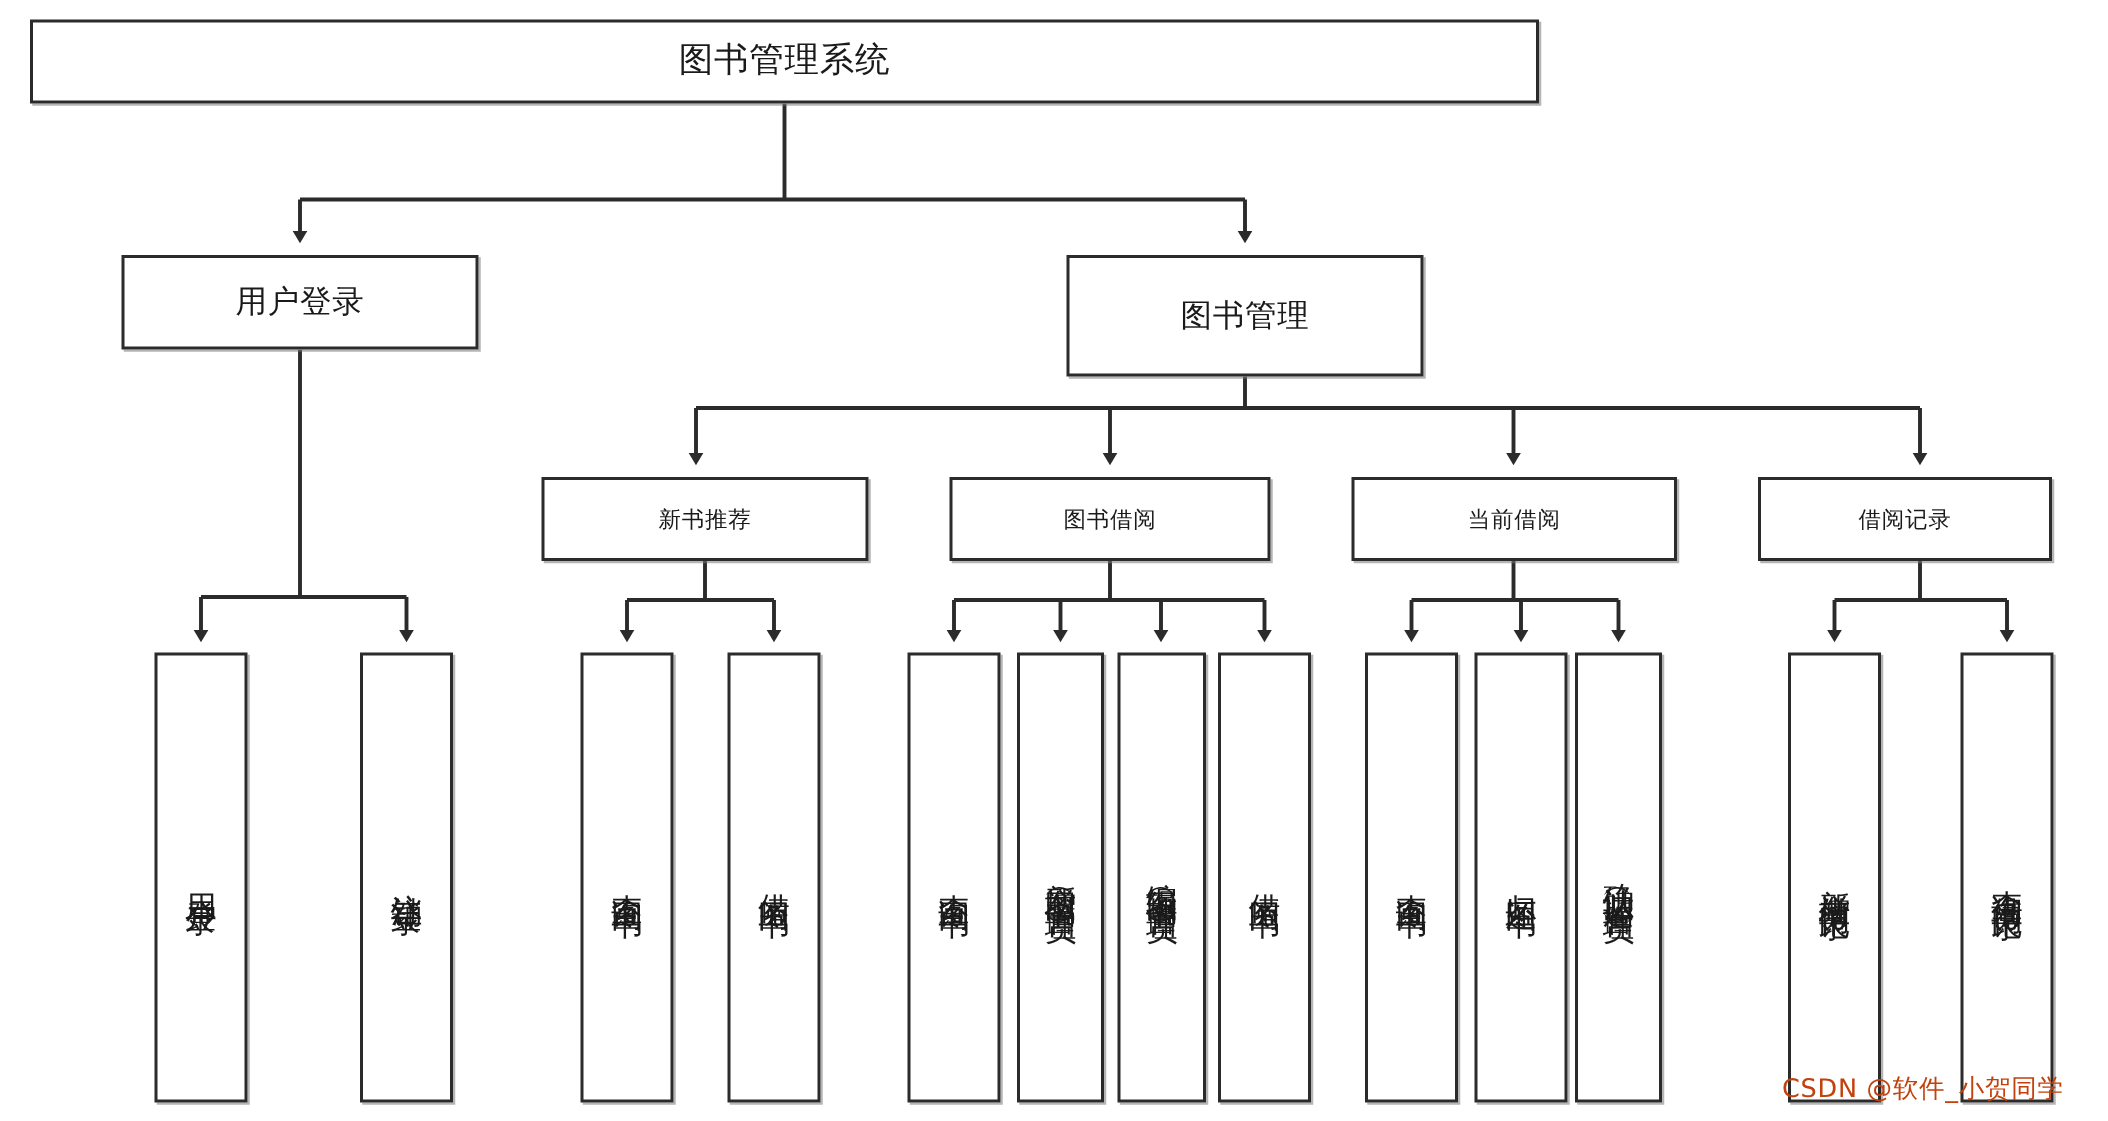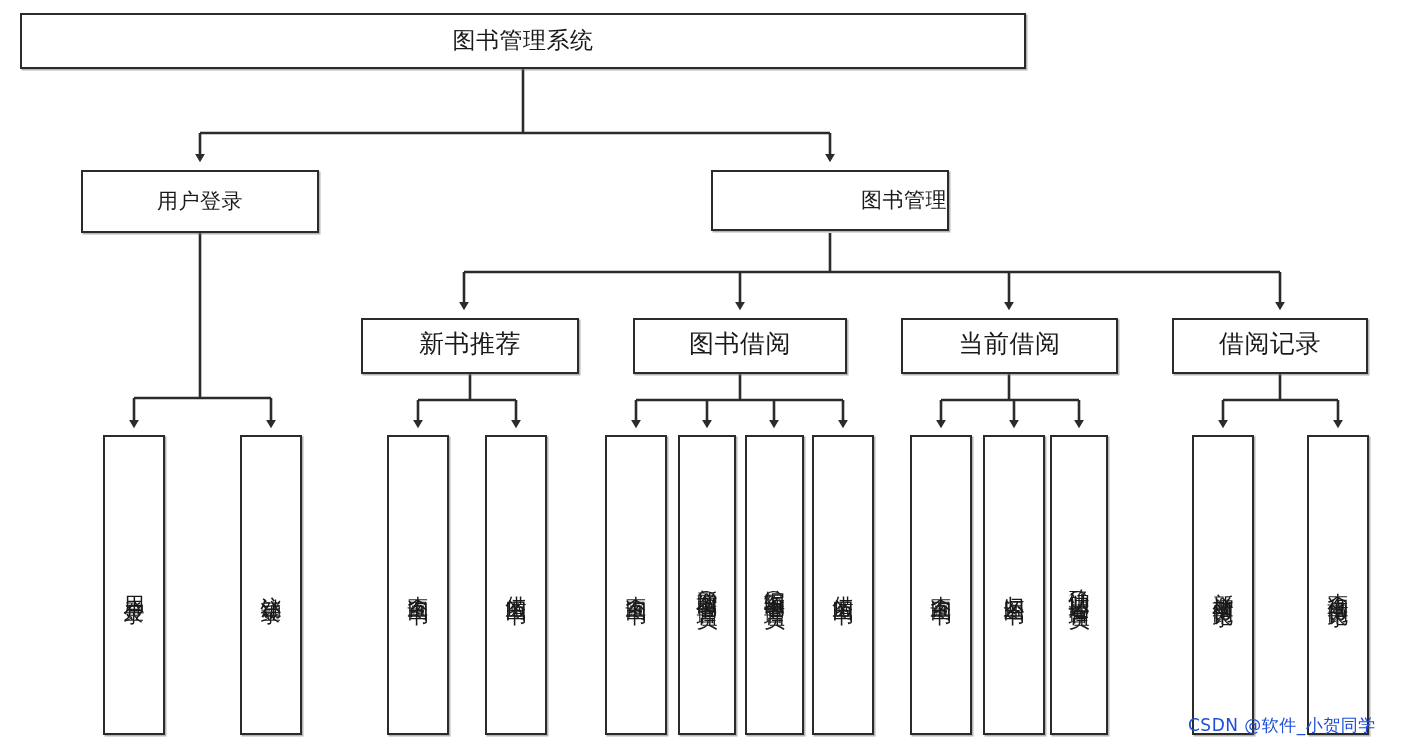--- a/index.html
+++ b/index.html
@@ -42,36 +42,35 @@
     line-height: 1.12;
     letter-spacing: 0.5px;
   }
   .node.root {
     font-size: 23px;
   }
   .node.lvl1 {
     font-size: 21px;
   }
   .node.lvl2 {
-    font-size: 25px;
-    font-family: Liberation Mono, monospace;
+    font-size: 15px;
   }
   .node.leaf {
     font-size: 21px;
   }
   .node.leaf .lbl {
     writing-mode: vertical-rl;
     text-orientation: upright;
     letter-spacing: 3px;
     line-height: 1.05;
     white-space: nowrap;
   }
   .watermark {
     position: absolute;
-    color: #1d4ed8;
+    color: #c2410c;
     font-size: 17px;
     letter-spacing: 0.5px;
     white-space: nowrap;
     font-family: "DejaVu Sans", "Liberation Sans", sans-serif;
   }
 </style>
 </head>
 <body>
 
 <div id="canvas">
@@ -126,21 +125,21 @@
     </g>
   </svg>
 
   <div class="node root" style="left:20px; top:13px; width:1006px; height:56px;">
     <span class="lbl">图书管理系统</span>
   </div>
 
   <div class="node lvl1" style="left:81px; top:170px; width:238px; height:63px;">
     <span class="lbl">用户登录</span>
   </div>
-  <div class="node lvl1" style="left:711px; top:170px; width:238px; height:61px;justify-content:flex-end;">
+  <div class="node lvl1" style="left:711px; top:170px; width:238px; height:81px;">
     <span class="lbl">图书管理</span>
   </div>
 
   <div class="node lvl2" style="left:361px; top:318px; width:218px; height:56px;">
     <span class="lbl">新书推荐</span>
   </div>
   <div class="node lvl2" style="left:901px; top:318px; width:217px; height:56px;">
     <span class="lbl">当前借阅</span>
   </div>
   <div class="node lvl2" style="left:633px; top:318px; width:214px; height:56px;">

